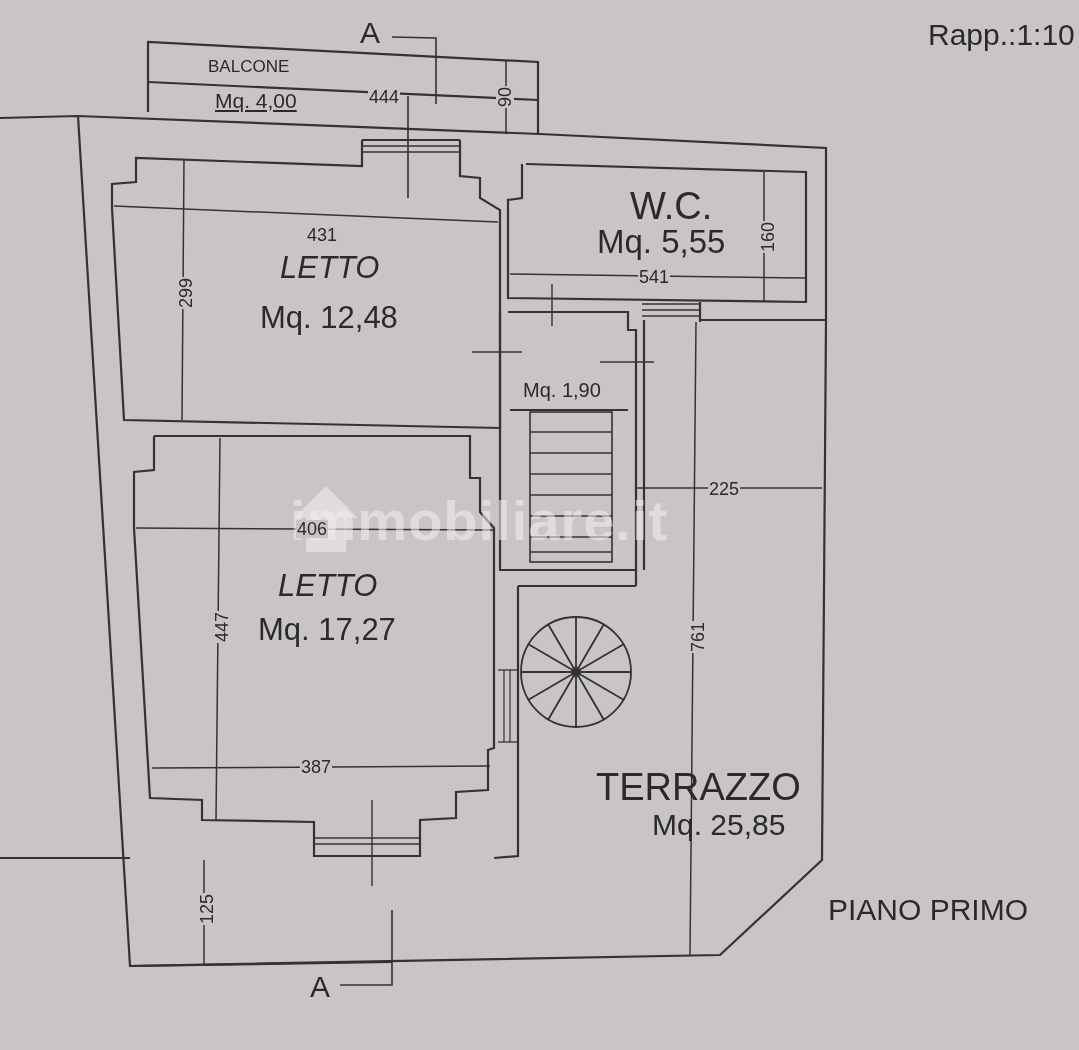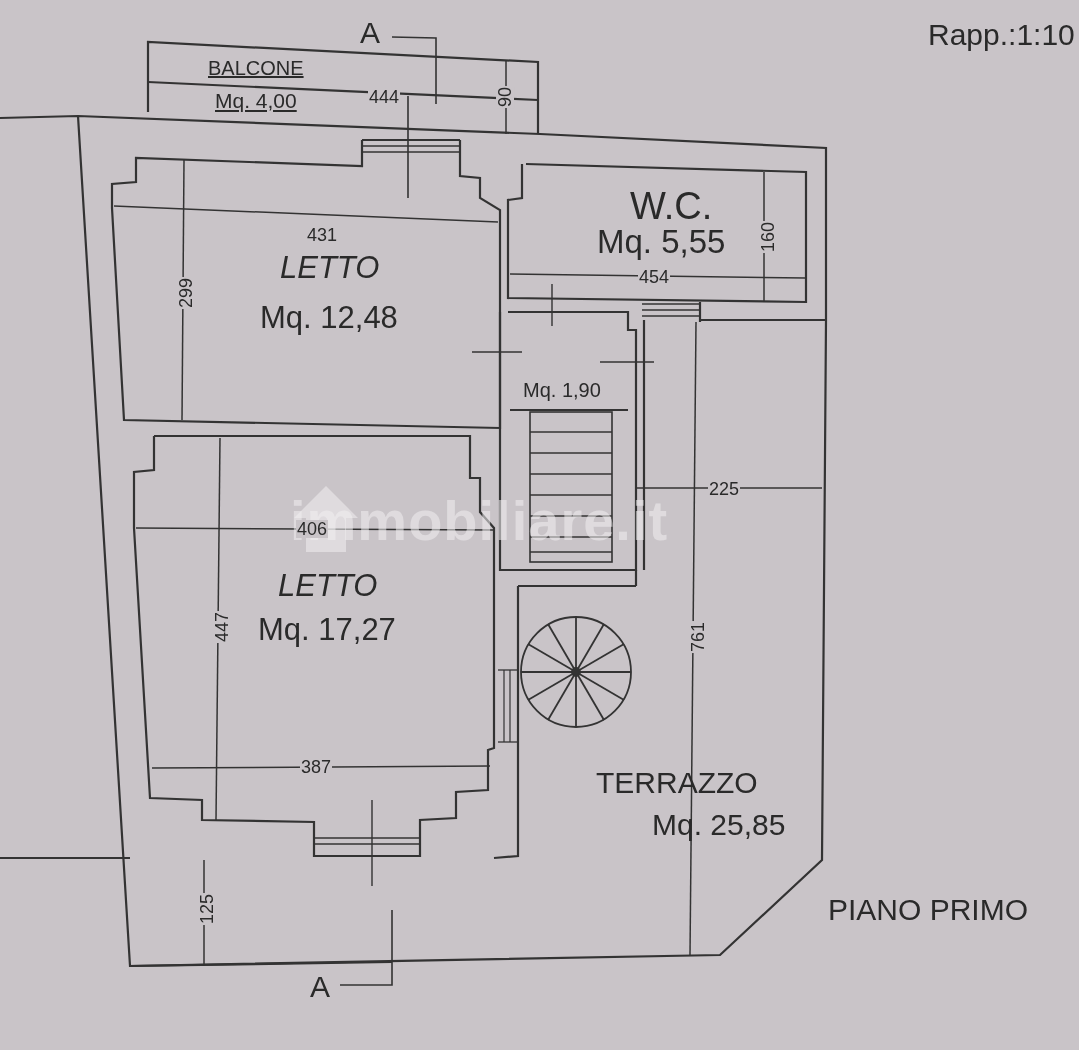--- a/index.html
+++ b/index.html
@@ -133,41 +133,41 @@
 <svg class="wm-house" viewBox="0 0 68 70">
   <polygon points="34,2 66,34 54,34 54,68 14,68 14,34 2,34" fill="rgba(240,238,240,0.55)"></polygon>
 </svg>
 <div class="watermark">immobiliare.it</div>
 
 <div class="lbl big" style="left:920px; top:20px;margin-left:8px;">Rapp.:1:10</div>
 <div class="lbl big" style="left:360px; top:18px;">A</div>
 <div class="lbl big" style="left:310px; top:972px;">A</div>
 <div class="lbl big" style="left:828px; top:895px;">PIANO PRIMO</div>
 
-<div class="lbl" style="left:208px; top:58px; font-size:20px;text-decoration:underline;">BALCONE</div>
+<div class="lbl" style="left:208px; top:58px; font-size:17px;">BALCONE</div>
 <div class="lbl" style="left:215px; top:90px; font-size:21px;text-decoration:underline;">Mq. 4,00</div>
 
 <div class="lbl room-name" style="left:280px; top:252px;">LETTO</div>
 <div class="lbl room-area" style="left:260px; top:302px;">Mq. 12,48</div>
 
 <div class="lbl" style="left:630px; top:187px; font-size:38px;">W.C.</div>
 <div class="lbl" style="left:597px; top:225px; font-size:33px;">Mq. 5,55</div>
 
 <div class="lbl" style="left:523px; top:380px; font-size:20px;text-align:center;">Mq. 1,90</div>
 
 <div class="lbl room-name" style="left:278px; top:570px;">LETTO</div>
 <div class="lbl room-area" style="left:258px; top:614px;">Mq. 17,27</div>
 
-<div class="lbl" style="left:596px; top:768px; font-size:30px;">TERRAZZO</div>
+<div class="lbl" style="left:596px; top:768px; font-size:38px;">TERRAZZO</div>
 <div class="lbl" style="left:612px; top:810px; font-size:30px;margin-left:40px;">Mq. 25,85</div>
 
 <div class="lbl dim" style="left:368px; top:88px;">444</div>
 <div class="lbl dim v" style="left:494px; top:88px;">90</div>
 <div class="lbl dim" style="left:306px; top:206px;margin-top:20px;">431</div>
 <div class="lbl dim v" style="left:170px; top:284px;">299</div>
-<div class="lbl dim" style="left:638px; top:268px;">454</div>
+<div class="lbl dim" style="left:638px; top:268px;">541</div>
 <div class="lbl dim v" style="left:752px; top:228px;">160</div>
 <div class="lbl dim" style="left:296px; top:520px;">406</div>
 <div class="lbl dim v" style="left:206px; top:618px;">447</div>
 <div class="lbl dim" style="left:300px; top:758px;">387</div>
 <div class="lbl dim" style="left:708px; top:480px;">225</div>
 <div class="lbl dim v" style="left:682px; top:628px;">761</div>
 <div class="lbl dim v" style="left:191px; top:900px;">125</div>
 
 </body></html>

